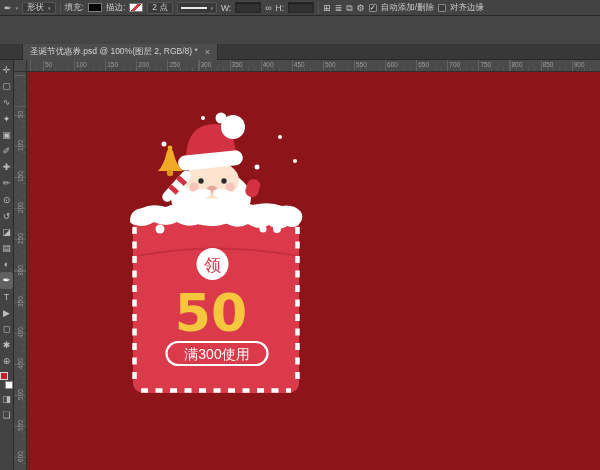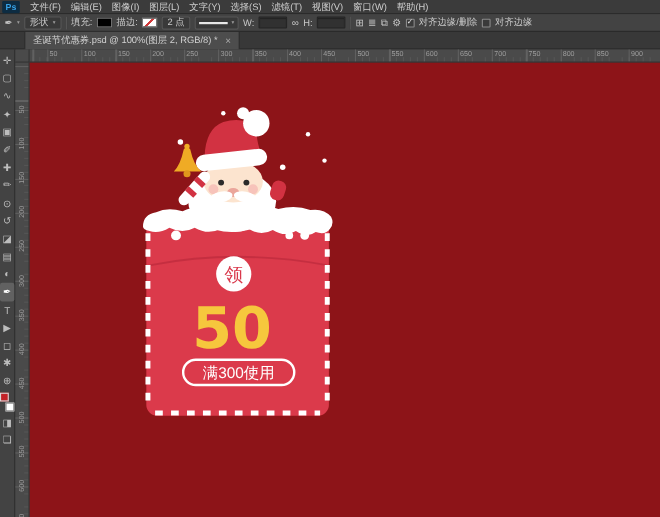--- a/index.html
+++ b/index.html
@@ -32,21 +32,21 @@
               font-size:8px; padding:0 2px; }
   .stroke-style { width:40px; height:12px; background:#393939; border:1px solid #565656;
                   border-radius:2px; display:flex; align-items:center; gap:3px; padding:0 3px; }
   .stroke-line { flex:1; height:2px; background:#e8e8e8; }
   .ob-sep { width:1px; height:12px; background:#2c2c2c; border-right:1px solid #555; }
   .checkbox { width:8px; height:8px; background:#3a3a3a; border:1px solid #8a8a8a;
               border-radius:1px; display:flex; align-items:center; justify-content:center;
               font-size:7px; color:#e8e8e8; line-height:7px; }
 
   
-  .tabbar { height:16px; background:#383838; border-bottom:1px solid #282828; display:flex; }
+  .tabbar { height:16px; background:#383838; border-bottom:1px solid #282828; display:flex;margin-top:28px; }
   .doc-tab { margin-left:22px; height:16px; background:#4d4d4d; border-left:1px solid #2a2a2a;
              border-right:1px solid #2a2a2a; display:flex; align-items:center; gap:7px;
              padding:0 7px; font-size:8.5px; color:#d2d2d2; white-space:nowrap; }
   .tab-close { color:#aaa; font-size:9px; line-height:9px; }
 
   
   .workspace { display:flex; height:425px; }
   .toolbar { width:14px; background:#434343; border-right:1px solid #2a2a2a;
              display:flex; flex-direction:column; align-items:center; padding-top:2px; }
   .tool { width:13px; height:16.2px; font-size:9px; line-height:16px; color:#bdbdbd;
@@ -79,35 +79,20 @@
   .canvas { flex:1; position:relative; overflow:hidden; }
   .canvas svg { position:absolute; left:0; top:0; width:100%; height:100%; }
 
   .amount-text { font-family:"DejaVu Sans","Liberation Sans",sans-serif; font-weight:bold; }
 </style>
 </head>
 <body>
 
 <div class="app">
 
-  <div class="menubar">
-    <div class="ps-logo">Ps</div>
-    <div id="menu-items" style="display:flex;">
-        <span class="menu-item">文件(F)</span>
-        <span class="menu-item">编辑(E)</span>
-        <span class="menu-item">图像(I)</span>
-        <span class="menu-item">图层(L)</span>
-        <span class="menu-item">文字(Y)</span>
-        <span class="menu-item">选择(S)</span>
-        <span class="menu-item">滤镜(T)</span>
-        <span class="menu-item">视图(V)</span>
-        <span class="menu-item">窗口(W)</span>
-        <span class="menu-item">帮助(H)</span>
-      </div>
-  </div>
 
   <div class="optionsbar">
     <span class="ob-icon">✒</span>
     <span class="ob-caret">▾</span>
     <div class="ob-select">
       <span>形状</span>
       <span class="ob-caret">▾</span>
     </div>
     <span class="ob-sep"></span>
     <span class="ob-label">填充:</span>
@@ -125,21 +110,21 @@
     <input class="ob-input" value="" style="">
     <span class="ob-icon">∞</span>
     <span class="ob-label">H:</span>
     <input class="ob-input" value="" style="">
     <span class="ob-sep"></span>
     <span class="ob-icon">⊞</span>
     <span class="ob-icon">≣</span>
     <span class="ob-icon">⧉</span>
     <span class="ob-icon">⚙</span>
     <span class="checkbox">✓</span>
-    <span class="ob-label">对齐边缘/删除</span>
+    <span class="ob-label">自动添加/删除</span>
     <span class="checkbox"></span>
     <span class="ob-label">对齐边缘</span>
   </div>
 
   <div class="tabbar">
     <div class="doc-tab">
       <span>圣诞节优惠券.psd @ 100%(图层 2, RGB/8) *</span>
       <span class="tab-close">×</span>
     </div>
   </div>

